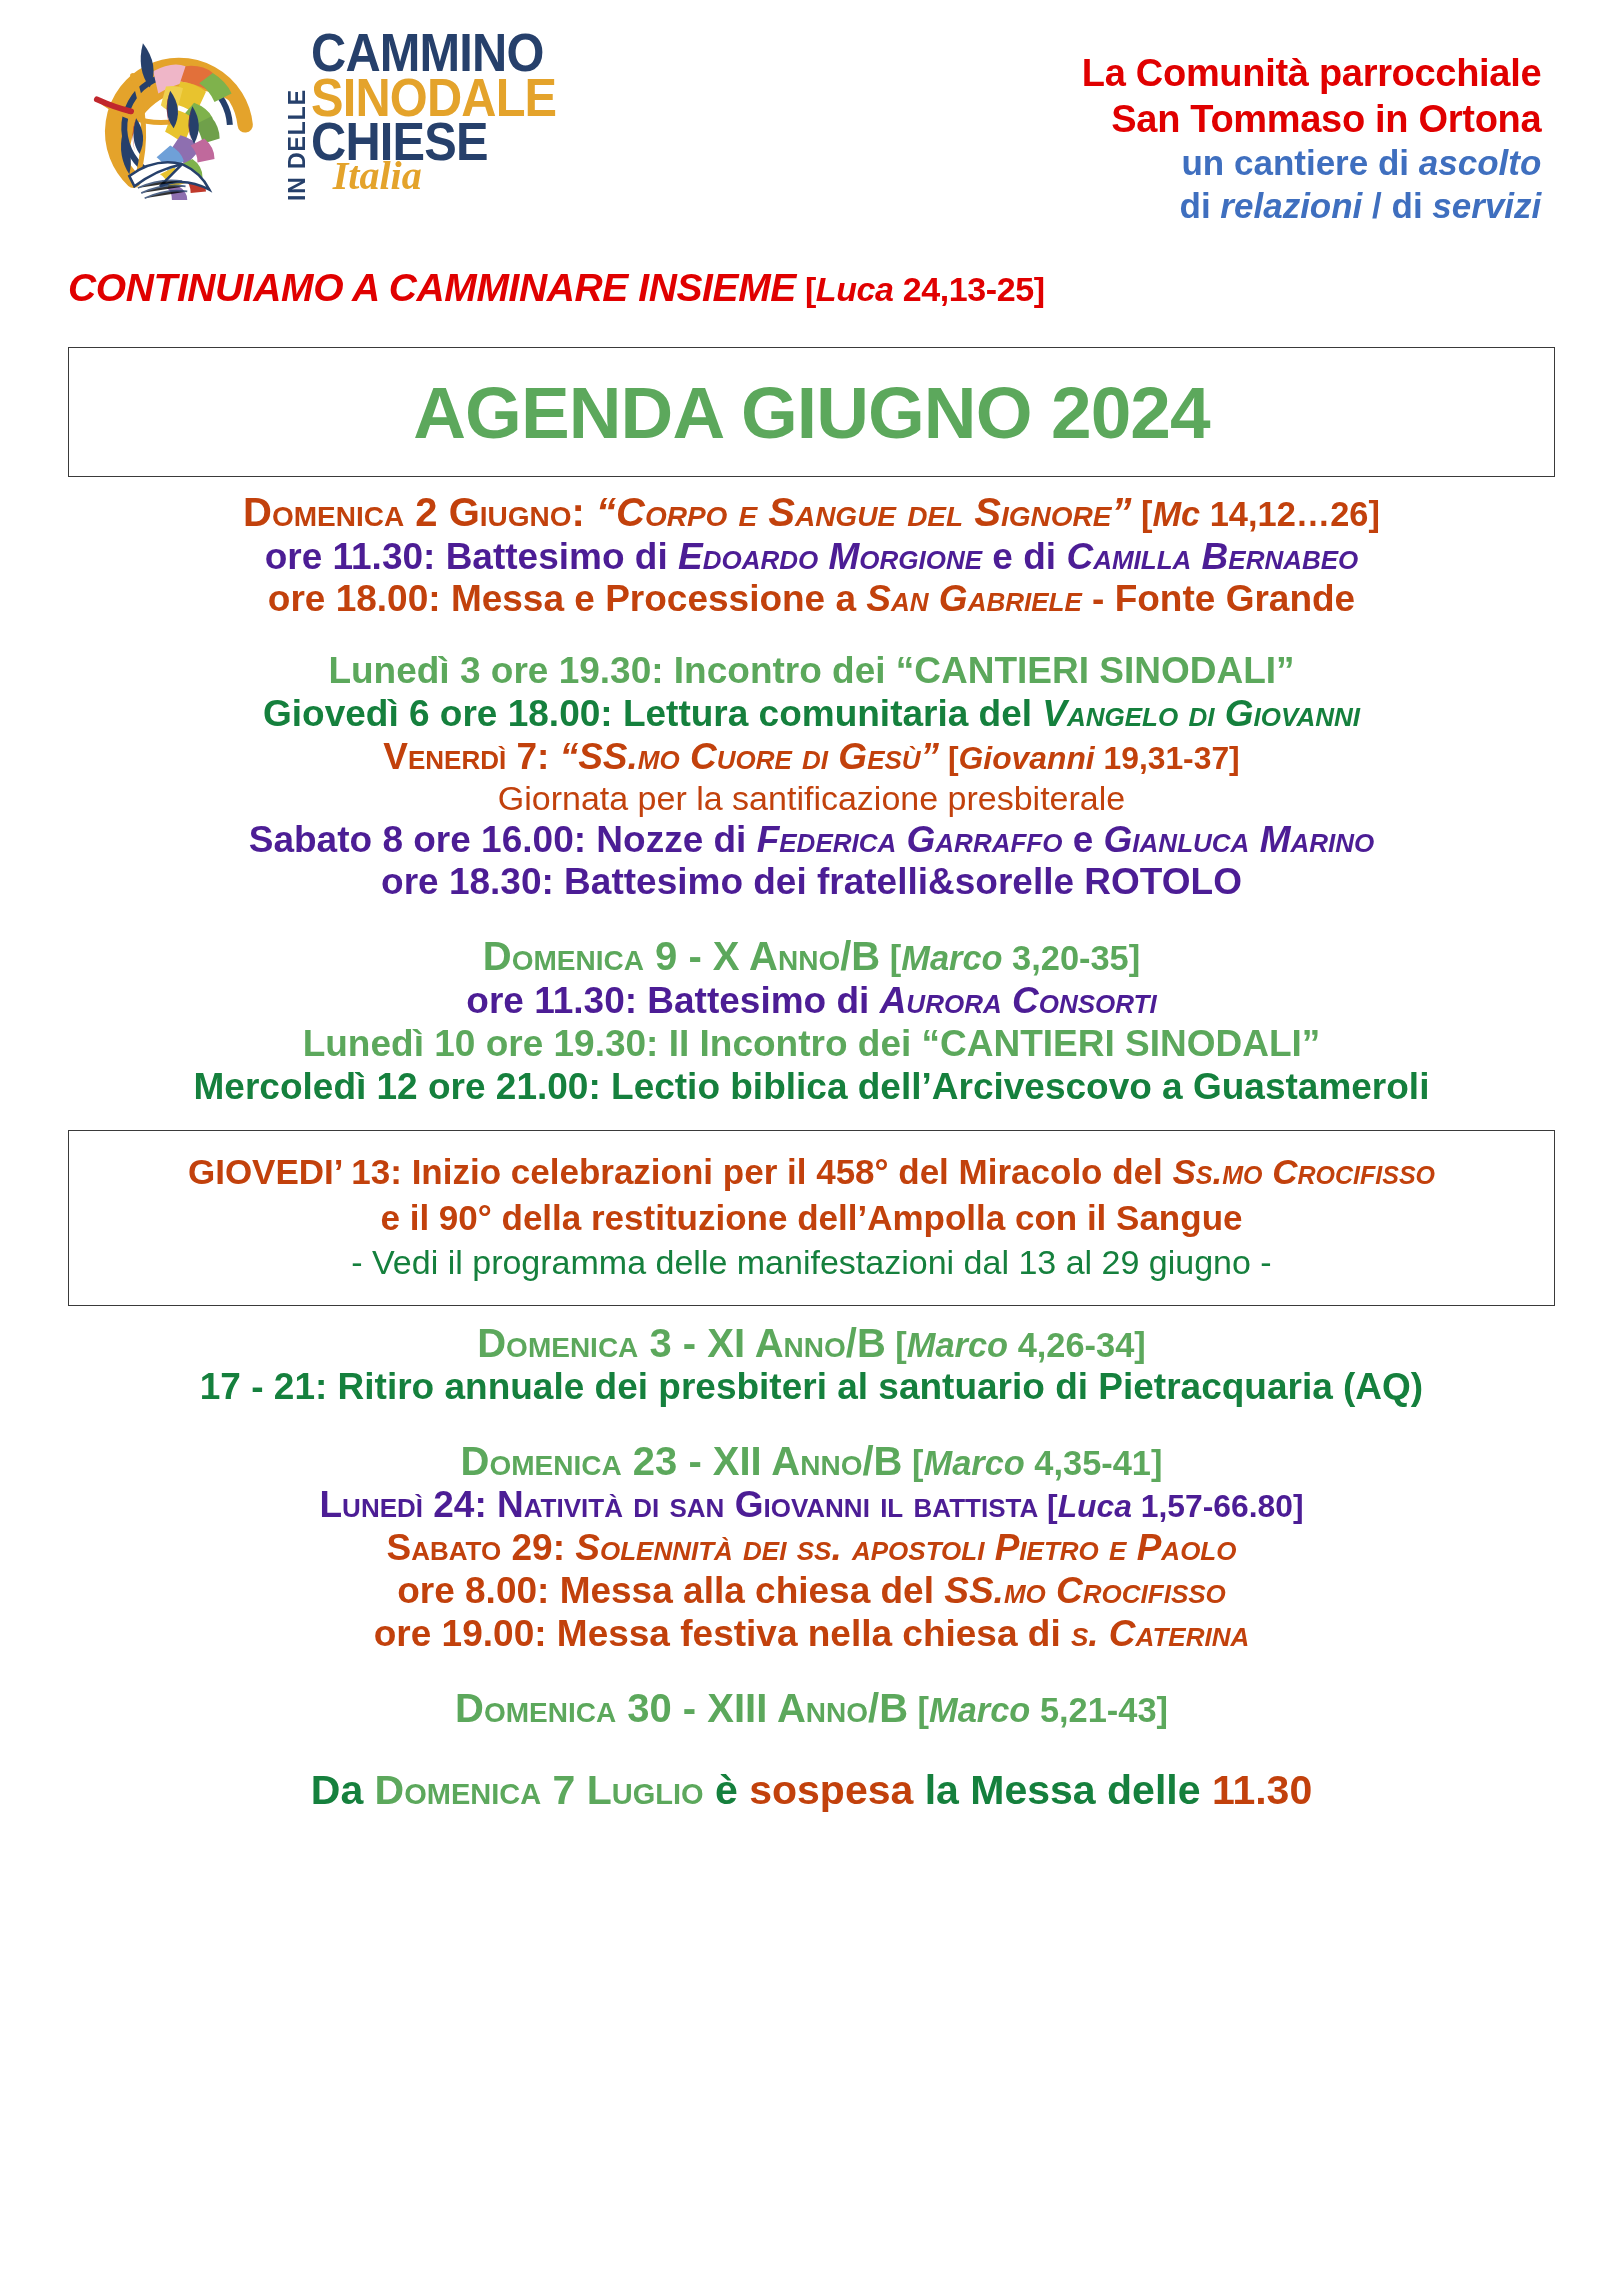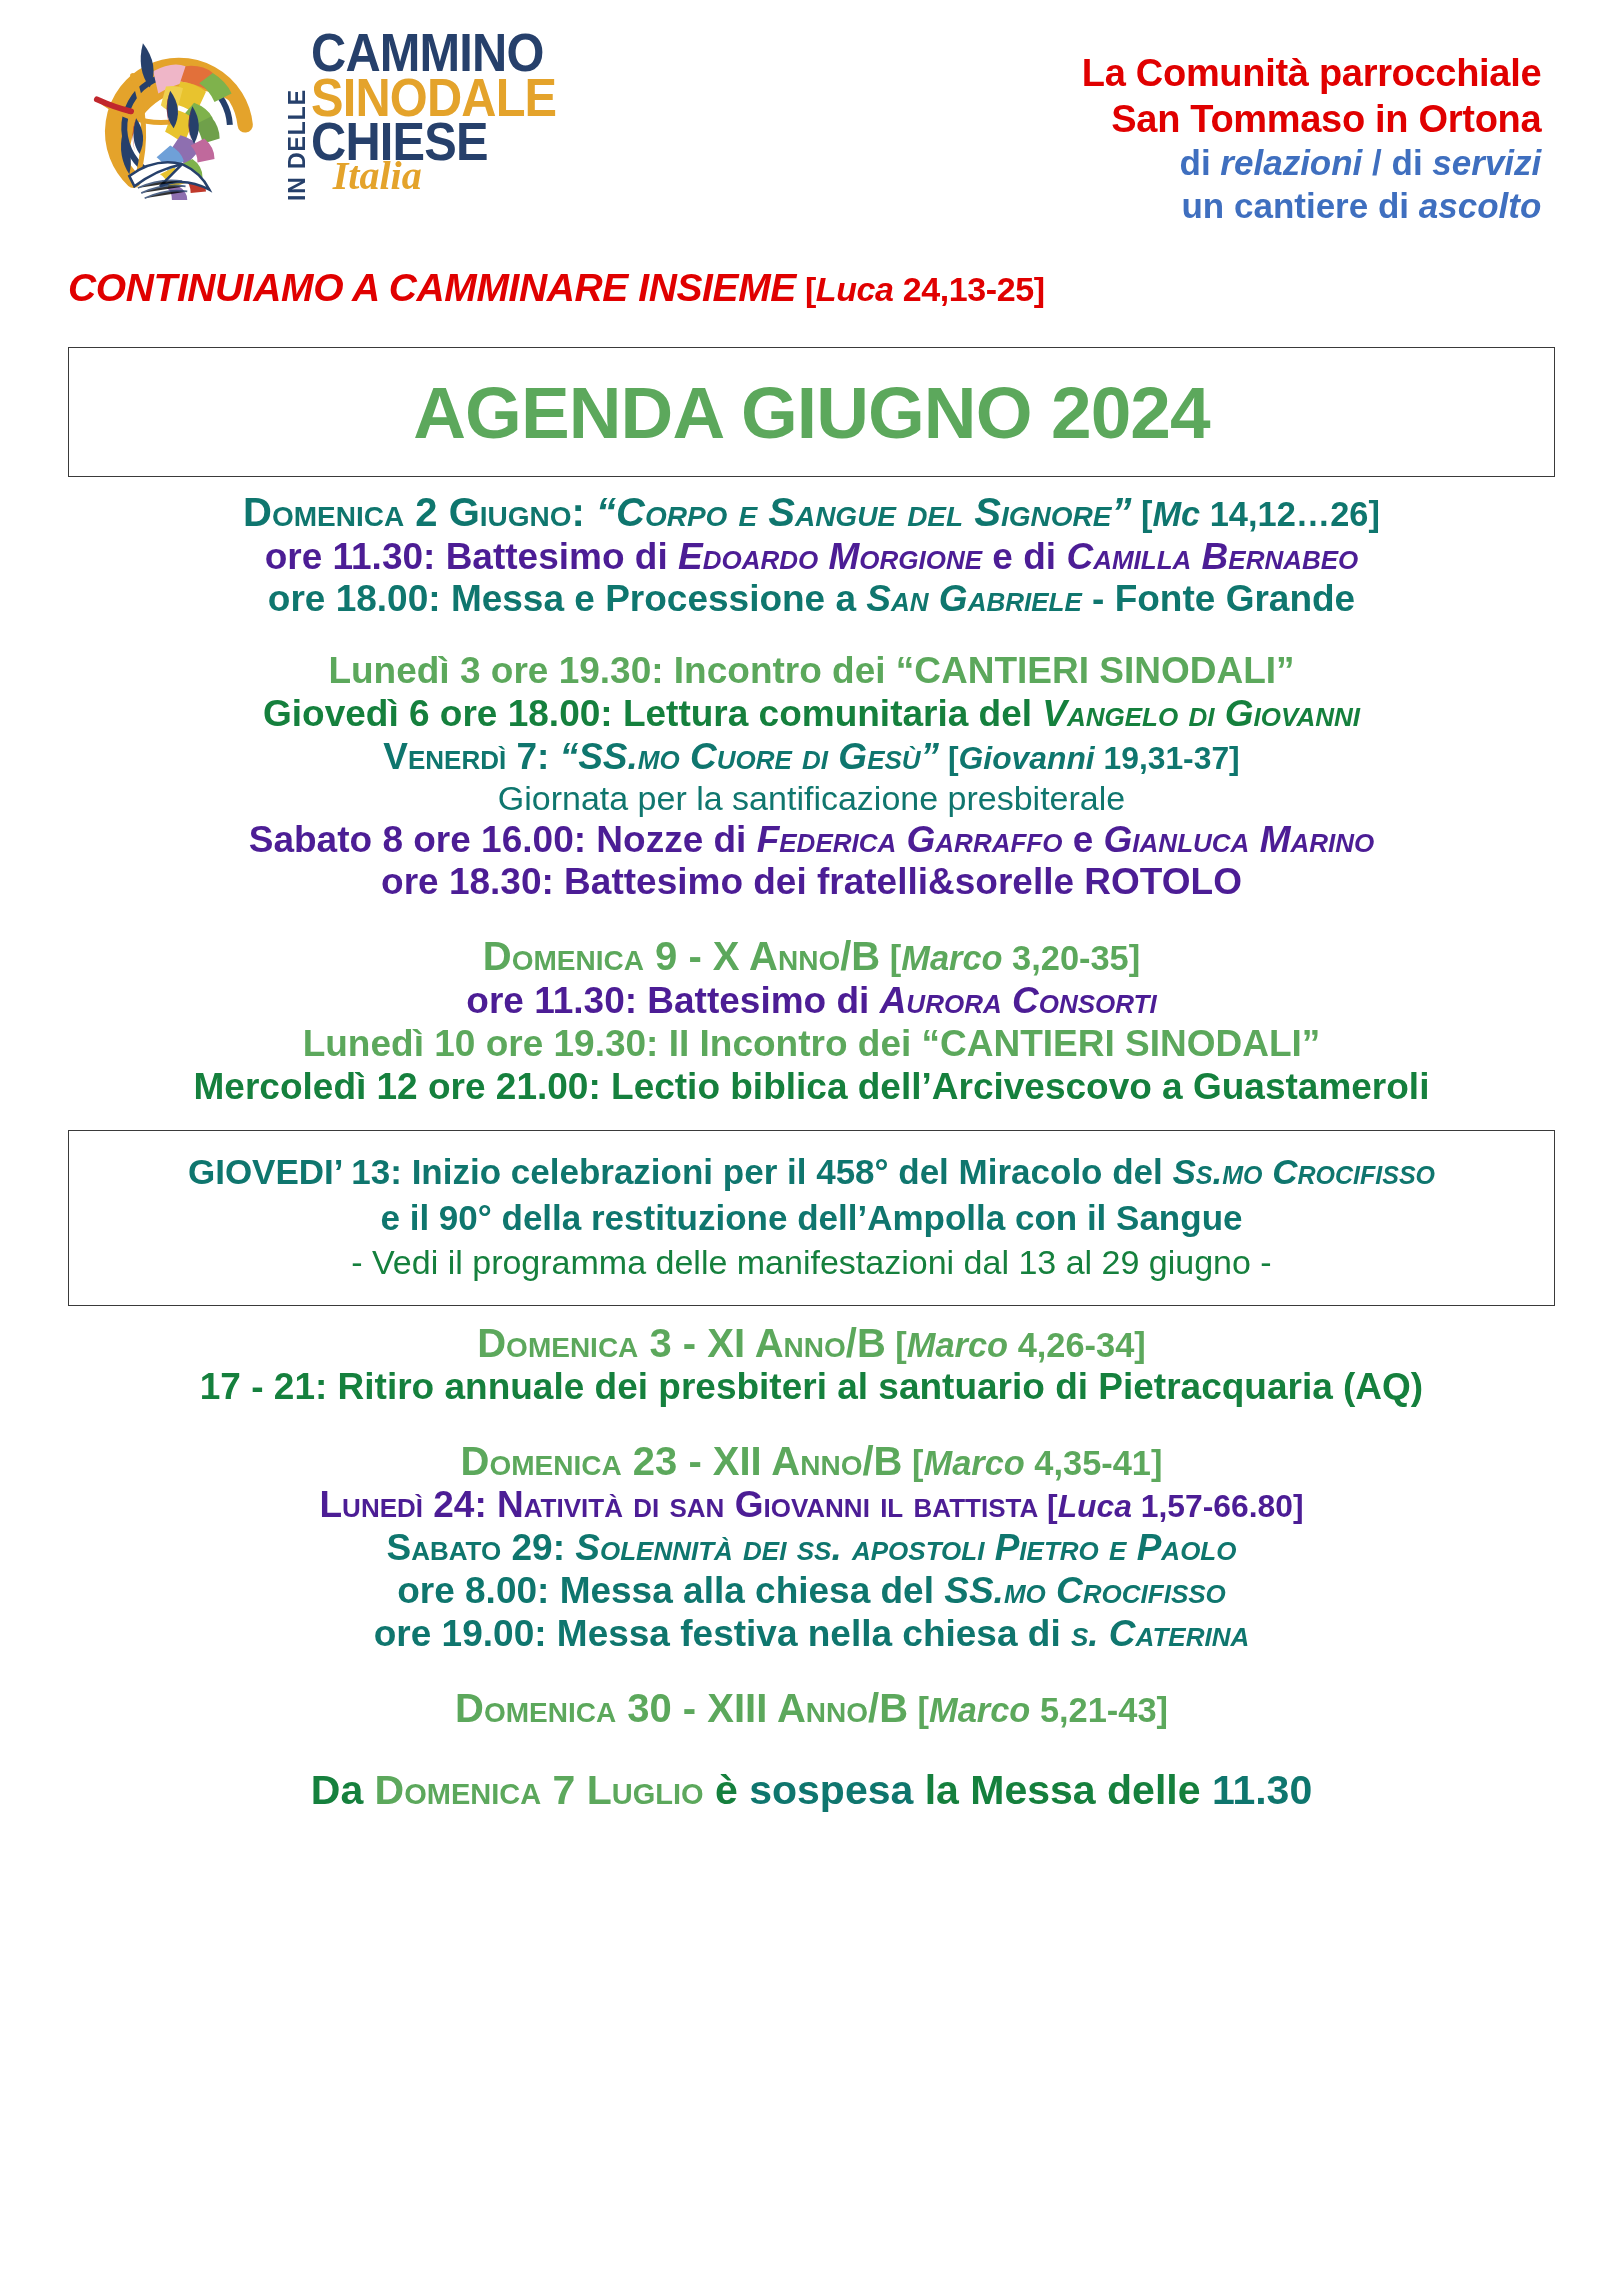--- a/index.html
+++ b/index.html
@@ -109,21 +109,21 @@
     white-space: nowrap;
   }
   .ht-blue .it { font-style: italic; }
 
   
   .line {
     text-align: center;
     white-space: nowrap;
     line-height: 1.16;
   }
-  .red   { color: #0f766e; }
+  .red   { color: #c2410c; }
   .green { color: #5CA85C; }
   .blue  { color: #4c1d95; }
   .black { color: #15803d; }
   .i  { font-style: italic; }
 
   
   .sc {
     font-variant: small-caps;
     font-weight: bold;
   }
@@ -261,22 +261,22 @@
           <div class="logo-l2">SINODALE</div>
           <div class="logo-l3">CHIESE</div>
           <div class="logo-italia">Italia</div>
         </div>
       </div>
     </div>
 
     <div class="header-text">
       <div class="ht-red">La Comunità parrocchiale</div>
       <div class="ht-red">San Tommaso in Ortona</div>
+      <div class="ht-blue"><span>un cantiere di </span><span class="it">ascolto</span></div>
       <div class="ht-blue"><span>di </span><span class="it">relazioni</span><span> / di </span><span class="it">servizi</span></div>
-      <div class="ht-blue"><span>un cantiere di </span><span class="it">ascolto</span></div>
     </div>
   </div>
 
   <div class="tagline"><span>CONTINUIAMO A CAMMINARE INSIEME</span><span class="cite"> <span>[</span><span class="bk">Luca</span><span> 24,13-25</span><span>]</span></span></div>
 
   <div class="title-box">
     <div class="title">AGENDA GIUGNO 2024</div>
   </div>
 
   <div class="agenda">

